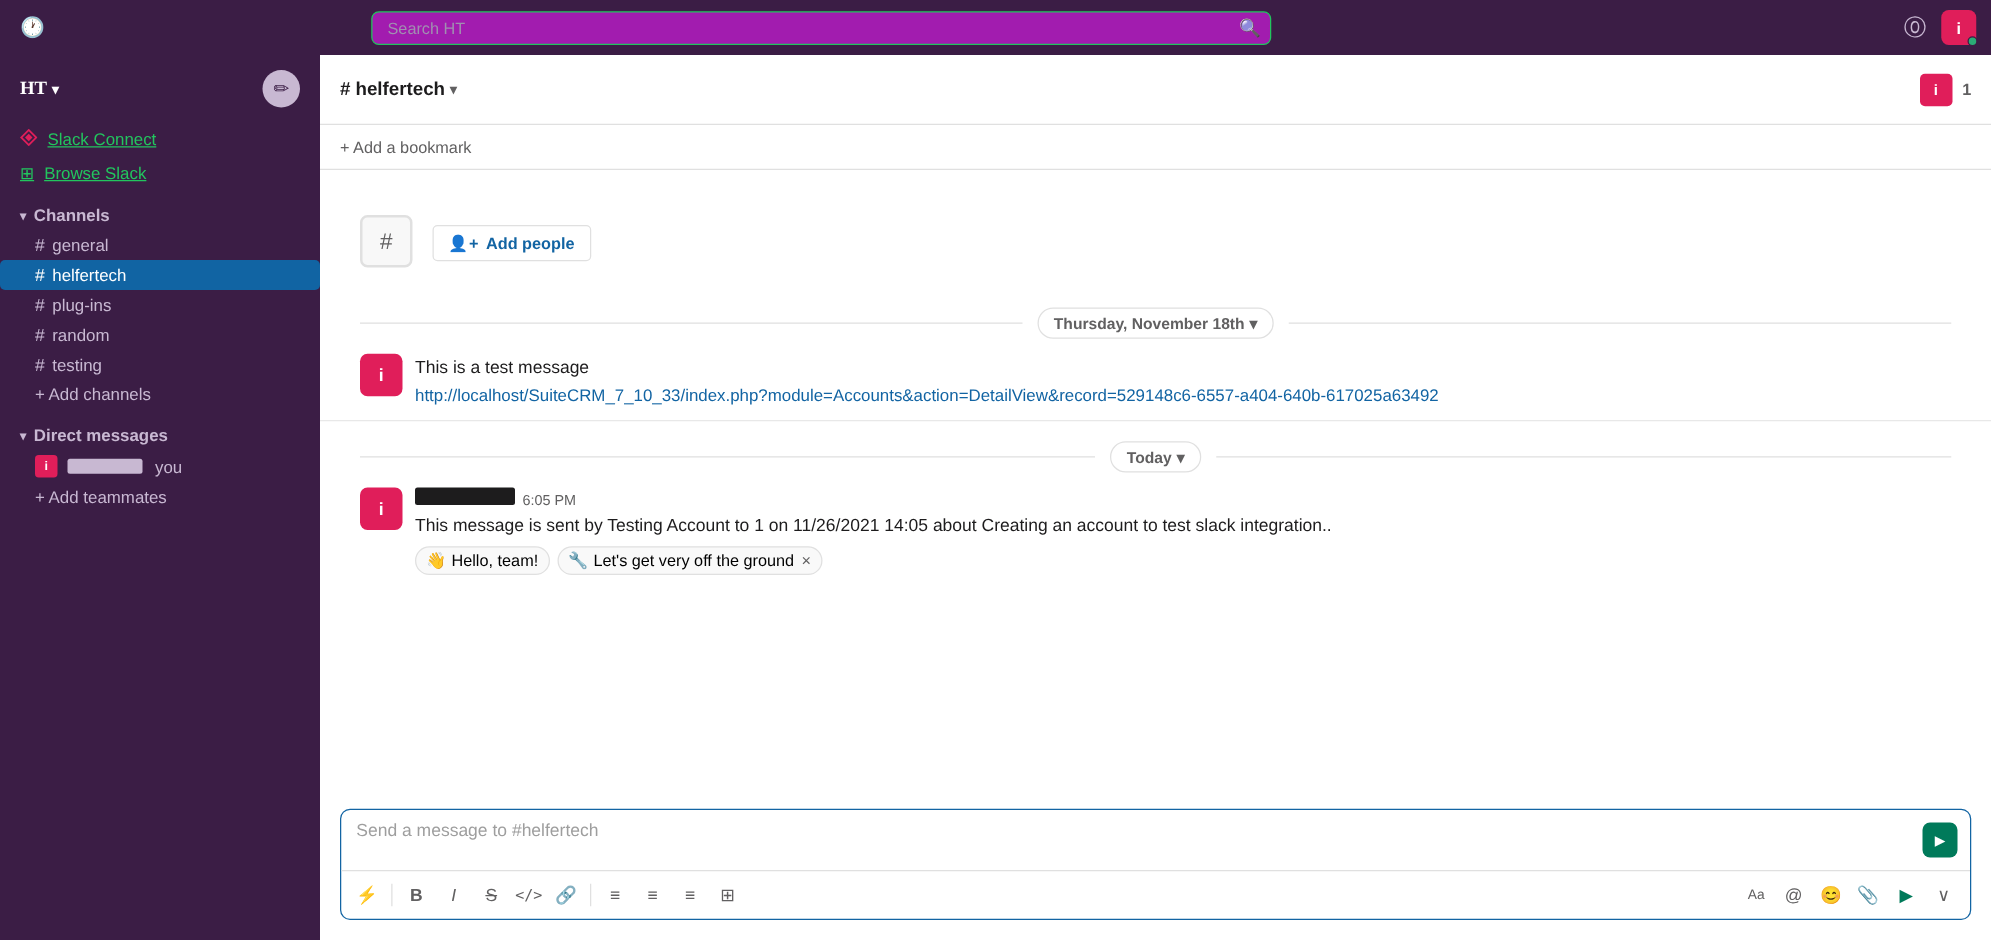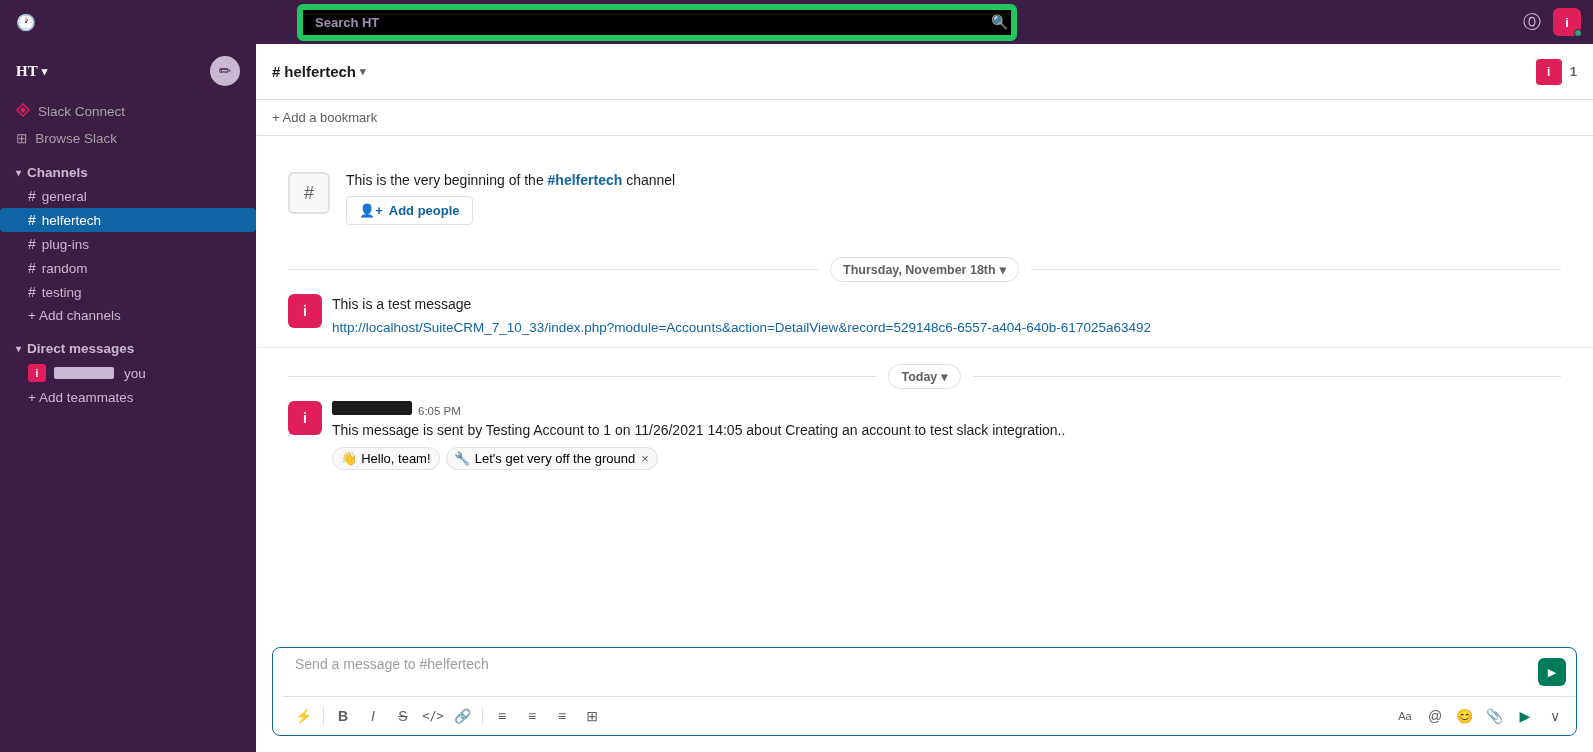--- a/index.html
+++ b/index.html
@@ -23,28 +23,27 @@
       text-align: center;
     }
     .topbar-search {
       flex: 1;
       max-width: 720px;
       margin: 0 auto;
       position: relative;
     }
     .topbar-search input {
       width: 100%;
-      background: #000000;
-      border: 6px solid #22c55e;
+      background: #a21caf;
+      border: 1px solid #22c55e;
       border-radius: 6px;
       color: #c8b8d2;
       padding: 5px 32px 5px 12px;
       font-size: 13px;
       outline: none;
-      font-weight: bold;
     }
     .topbar-search input::placeholder { color: #a090b0; }
     .topbar-search-icon {
       position: absolute;
       right: 8px;
       top: 50%;
       transform: translateY(-50%);
       color: #a090b0;
       font-size: 14px;
     }
@@ -134,21 +133,22 @@
       font-size: 15px;
     }
 
     .sidebar-section-item {
       padding: 5px 16px;
       display: flex;
       align-items: center;
       gap: 8px;
       cursor: pointer;
       font-size: 13.5px;
-      color: #a3a3a3;
+      color: #22c55e;
+      text-decoration: underline;
     }
 
     .sidebar-group-header {
       padding: 14px 16px 4px;
       display: flex;
       align-items: center;
       gap: 6px;
       cursor: pointer;
       font-size: 13.5px;
       font-weight: 700;
@@ -436,21 +436,20 @@
       background: #e8e8e8;
       margin: 8px 0;
     }
 
     
     .message-input-area {
       border: 1.5px solid #1264a3;
       border-radius: 8px;
       margin: 8px 16px 16px;
       flex-shrink: 0;
-      padding-left: 10px;
     }
     .message-input-top {
       padding: 8px 12px;
       min-height: 48px;
       position: relative;
     }
     .message-input-top input {
       width: 100%;
       border: none;
       outline: none;
@@ -620,23 +619,20 @@
       </div>
     </div>
 
     <div class="messages-area">
 
       <div class="channel-intro">
         <div class="channel-intro-icon">
           <span>#</span>
         </div>
         <div class="channel-intro-text">
-          <div class="intro-title">
-            <span>This is the very beginning of the </span><a href="#">#helfertech</a><span> channel</span>
-          </div>
           <button class="add-people-btn">
             <span>👤+</span>
             <span>Add people</span>
           </button>
         </div>
       </div>
 
       <div class="date-divider">
         <div class="date-divider-line"></div>
         <div class="date-divider-label">

